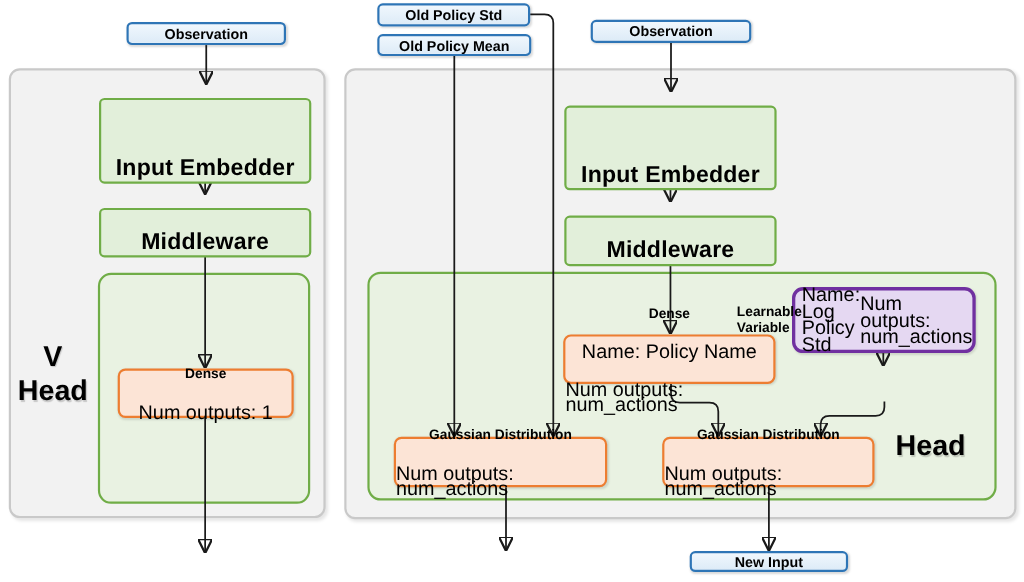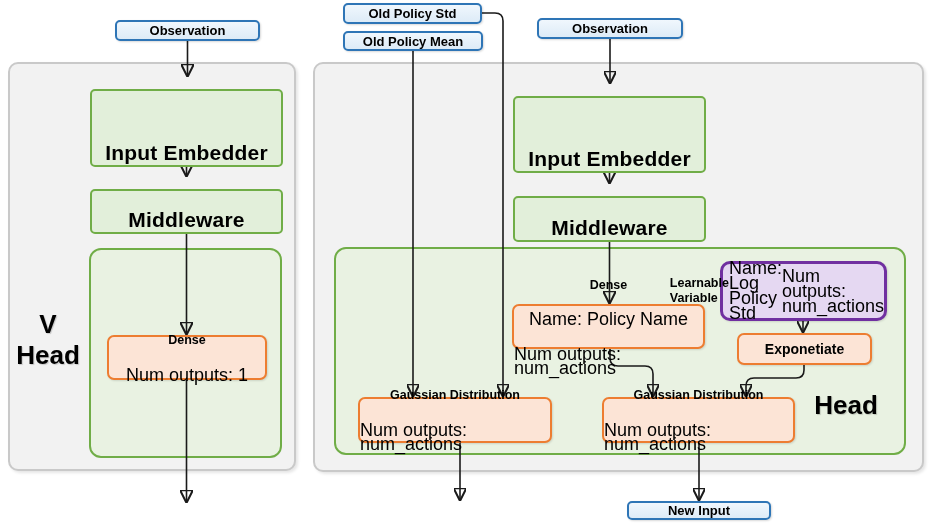--- a/index.html
+++ b/index.html
@@ -98,23 +98,20 @@
   <div class="abs obox" style="left:512px;top:304px;width:193px;height:45px;">
     <span class="box-title">Dense</span>
     <span class="box-line">Name: Policy Name</span>
     <span class="box-line">Num outputs: num_actions</span>
   </div>
   <div class="abs pbox" style="left:720px;top:261px;width:167px;height:60px;">
     <span class="box-title">Learnable Variable</span>
     <span class="box-line">Name: Log Policy Std</span>
     <span class="box-line">Num outputs: num_actions</span>
   </div>
-  <div class="abs obox" style="left:737px;top:333px;width:135px;height:32px;">
-    <span class="box-title" style="font-size:14px;">Exponetiate</span>
-  </div>
   <div class="abs obox" style="left:358px;top:397px;width:194px;height:46px;">
     <span class="box-title">Gaussian Distribution</span>
     <span class="box-line">Num outputs: num_actions</span>
   </div>
   <div class="abs obox" style="left:602px;top:397px;width:193px;height:46px;">
     <span class="box-title">Gaussian Distribution</span>
     <span class="box-line">Num outputs: num_actions</span>
   </div>
 
   <div class="abs badge" style="left:115px;top:20px;width:145px;height:21px;">

